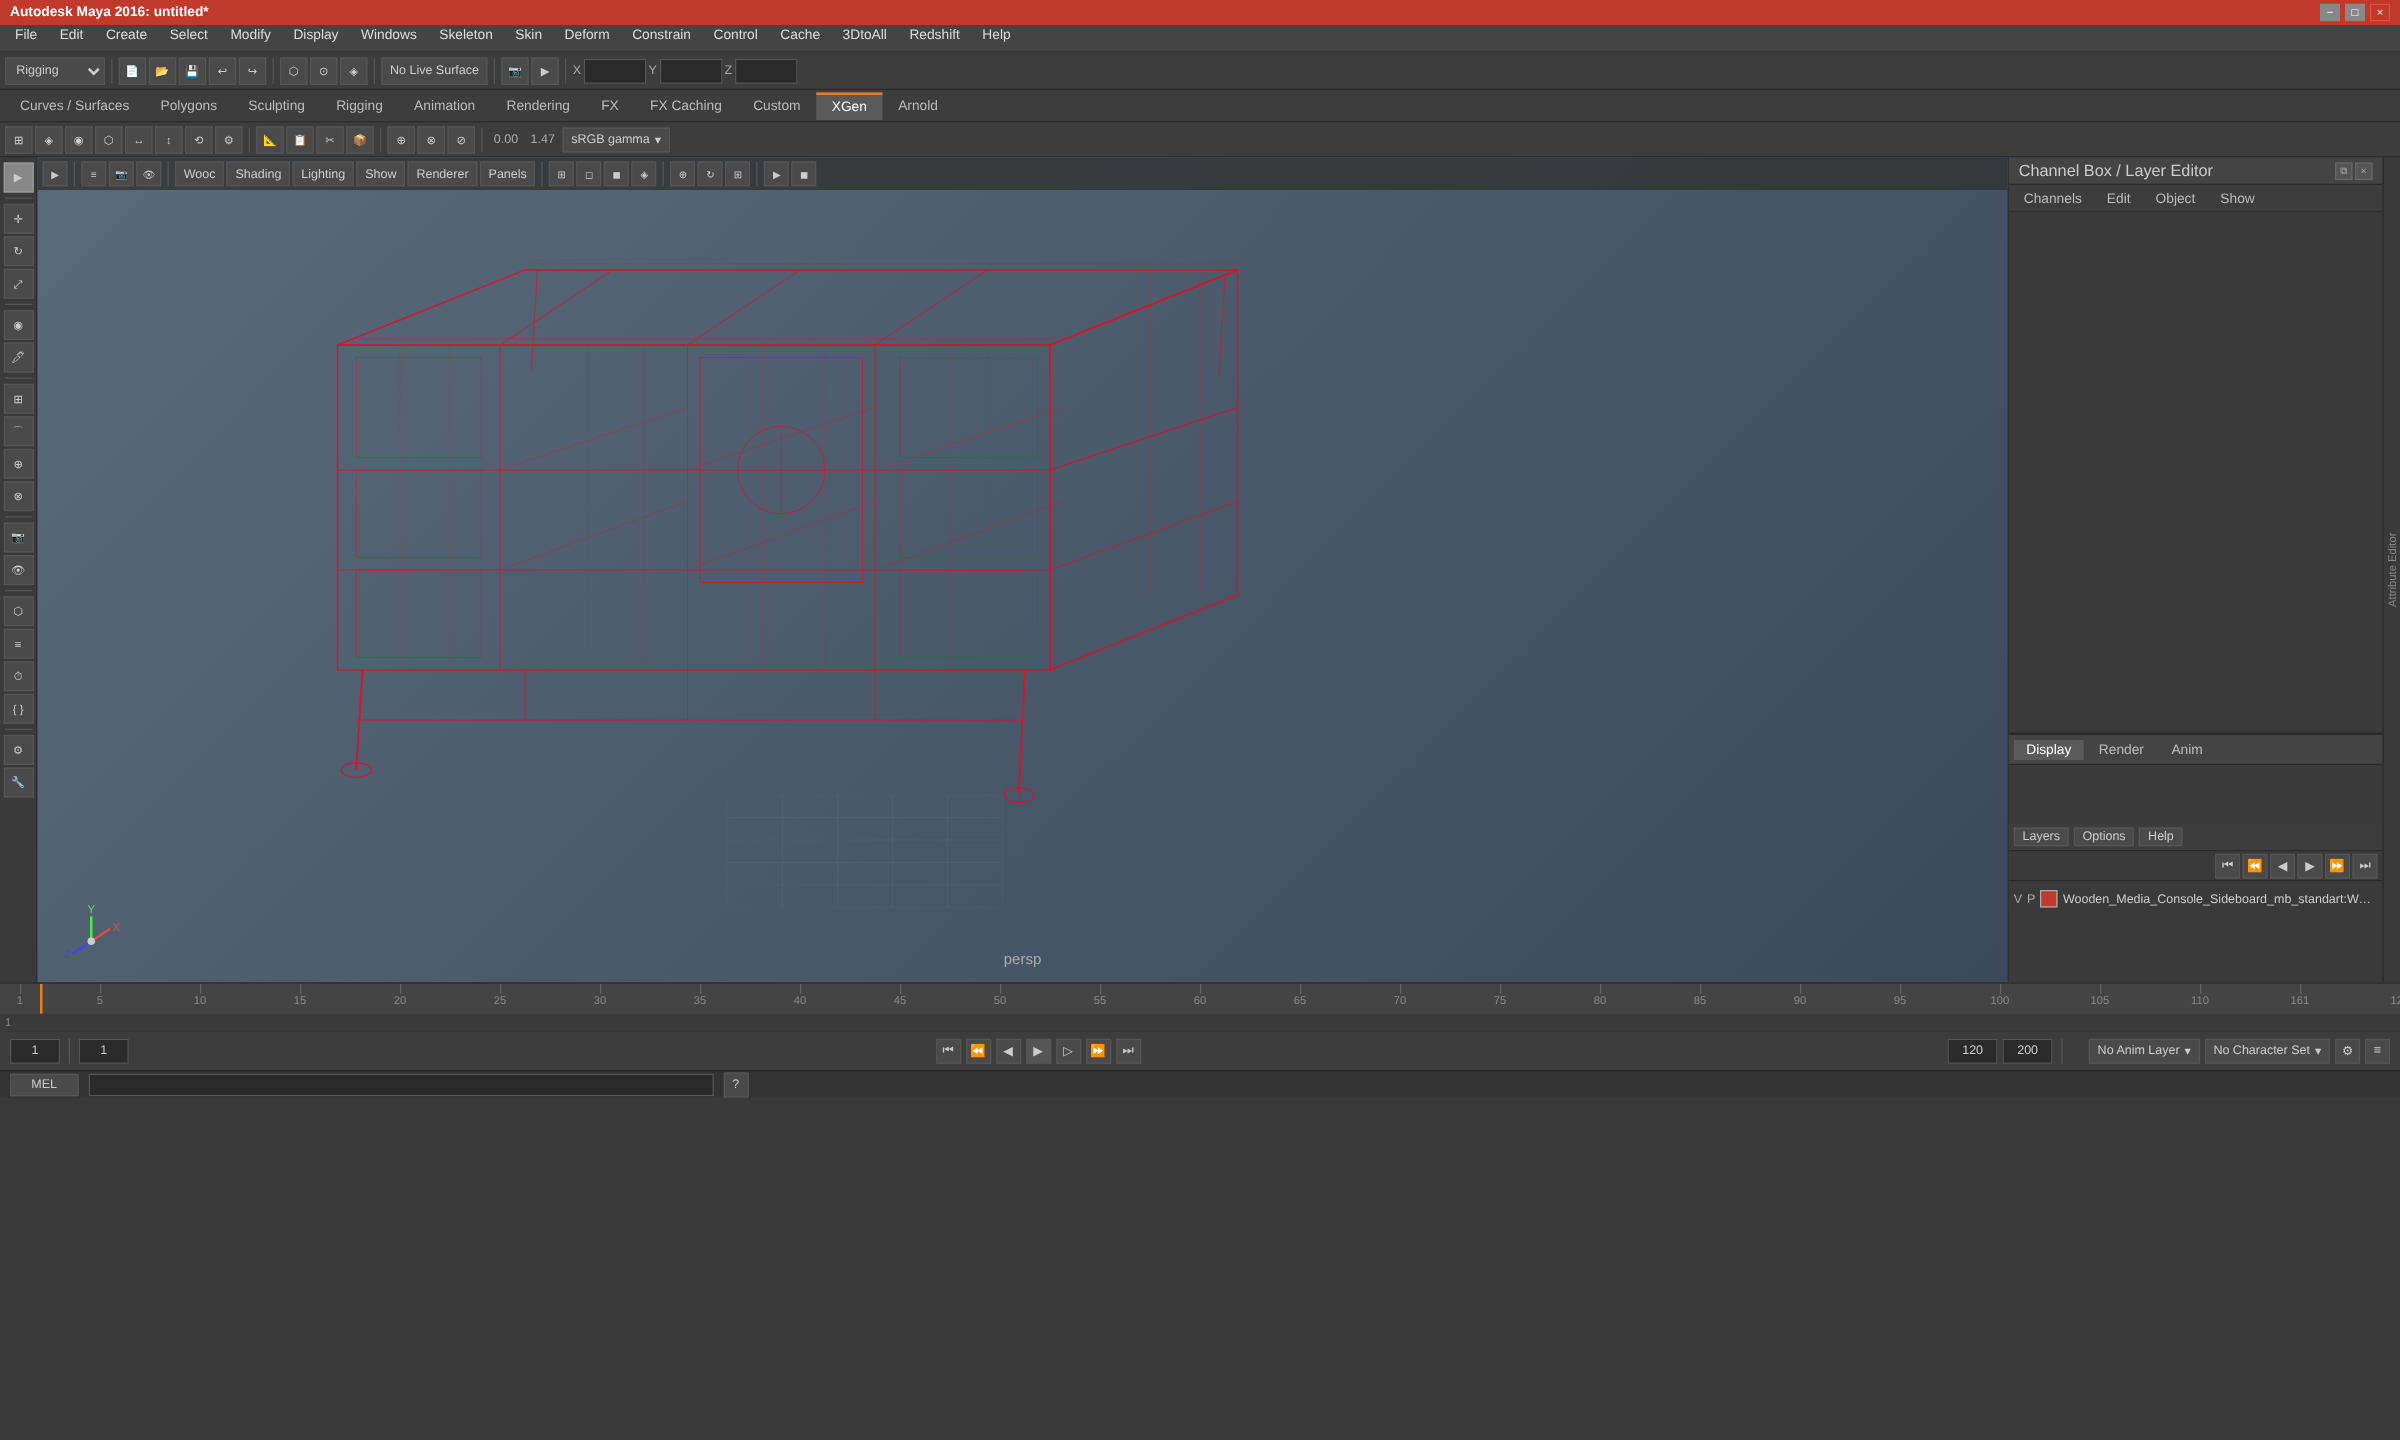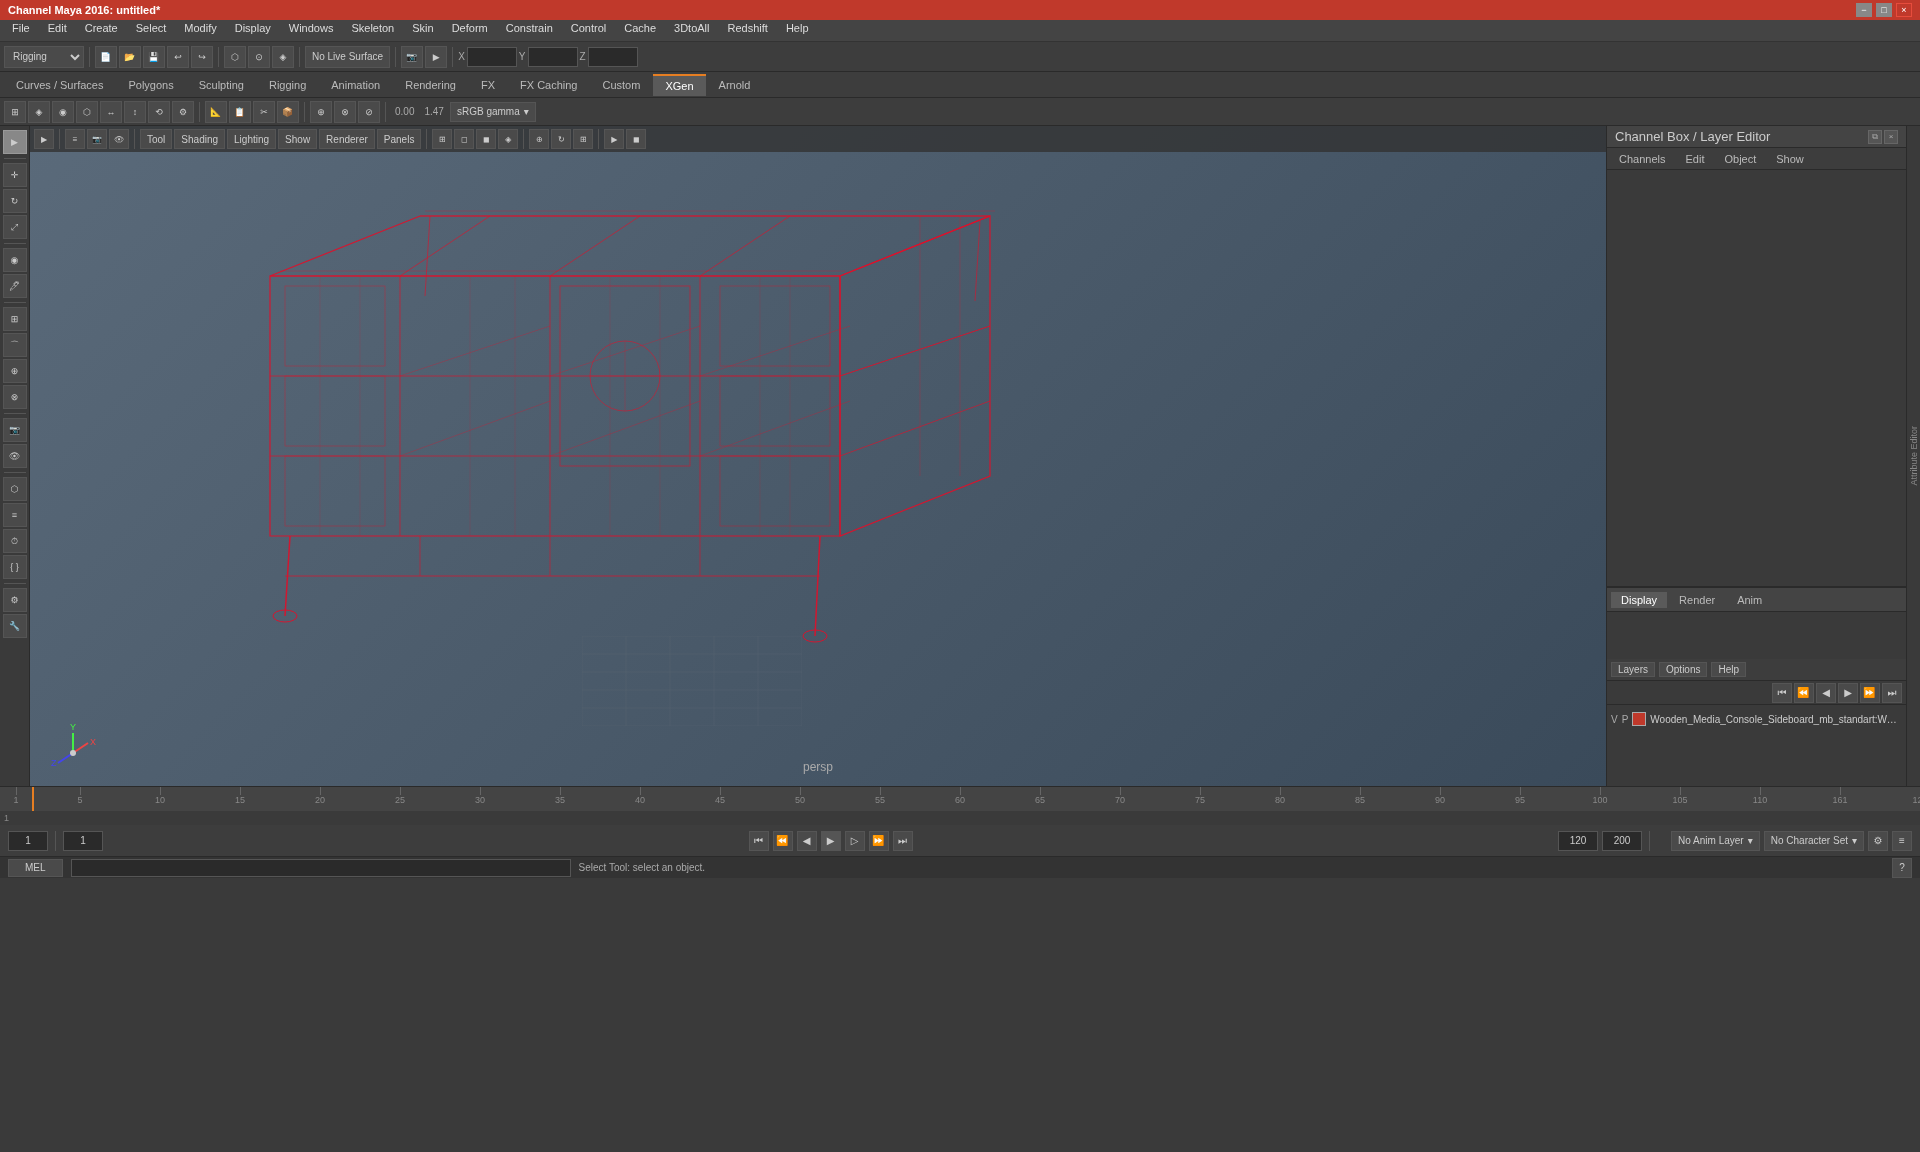--- a/index.html
+++ b/index.html
@@ -446,21 +446,21 @@
       top: 30px;
       left: 100px;
       right: 60px;
       bottom: 80px;
     }
   </style>
 </head>
 <body>
 
 <div id="title-bar">
-  <span style="color:white;font-size:11px;font-weight:bold;">Channel Maya 2016: untitled*</span>
+  <span style="color:white;font-size:11px;font-weight:bold;">Autodesk Maya 2016: untitled*</span>
   <div style="display:flex;gap:4px;">
     <button class="title-btn">−</button>
     <button class="title-btn">□</button>
     <button class="title-btn close">×</button>
   </div>
 </div>
 
 <div id="menu-bar">
   <span class="menu-item">File</span>
   <span class="menu-item">Edit</span>
@@ -582,21 +582,21 @@
 
   <div id="viewport">
 
     <div id="viewport-toolbar">
       <button class="vp-btn">▶</button>
       <div class="toolbar-separator"></div>
       <button class="vp-btn">≡</button>
       <button class="vp-btn">📷</button>
       <button class="vp-btn">👁</button>
       <div class="toolbar-separator"></div>
-      <div class="vp-text">Tool</div>
+      <div class="vp-text">Wooc</div>
       <div class="vp-text">Shading</div>
       <div class="vp-text">Lighting</div>
       <div class="vp-text">Show</div>
       <div class="vp-text">Renderer</div>
       <div class="vp-text">Panels</div>
       <div class="toolbar-separator"></div>
       <button class="vp-btn">⊞</button>
       <button class="vp-btn">◻</button>
       <button class="vp-btn">◼</button>
       <button class="vp-btn">◈</button>
@@ -854,15 +854,14 @@
   </div>
   <button class="transport-btn">⚙</button>
   <button class="transport-btn">≡</button>
 </div>
 
 <div id="status-bar" style="width:100%;height:22px;background:#333;display:flex;align-items:center;padding:0 8px;gap:8px;border-top:1px solid #2a2a2a;">
   <div style="padding:1px 16px;background:#4a4a4a;border:1px solid #555;height:18px;display:flex;align-items:center;">
     <span style="color:#ccc;font-size:10px;">MEL</span>
   </div>
   <input type="text" style="flex: 1 1 0%; max-width: 500px; height: 18px; background: rgb(42, 42, 42); border: 1px solid rgb(85, 85, 85); color: rgb(204, 204, 204); font-size: 10px; padding: 0px 4px;" value="" placeholder="">
-  <span style="flex:1;color:#aaa;font-size:10px;">Select Tool: select an object.</span>
   <button class="transport-btn">?</button>
 </div>
 
 </body></html>

